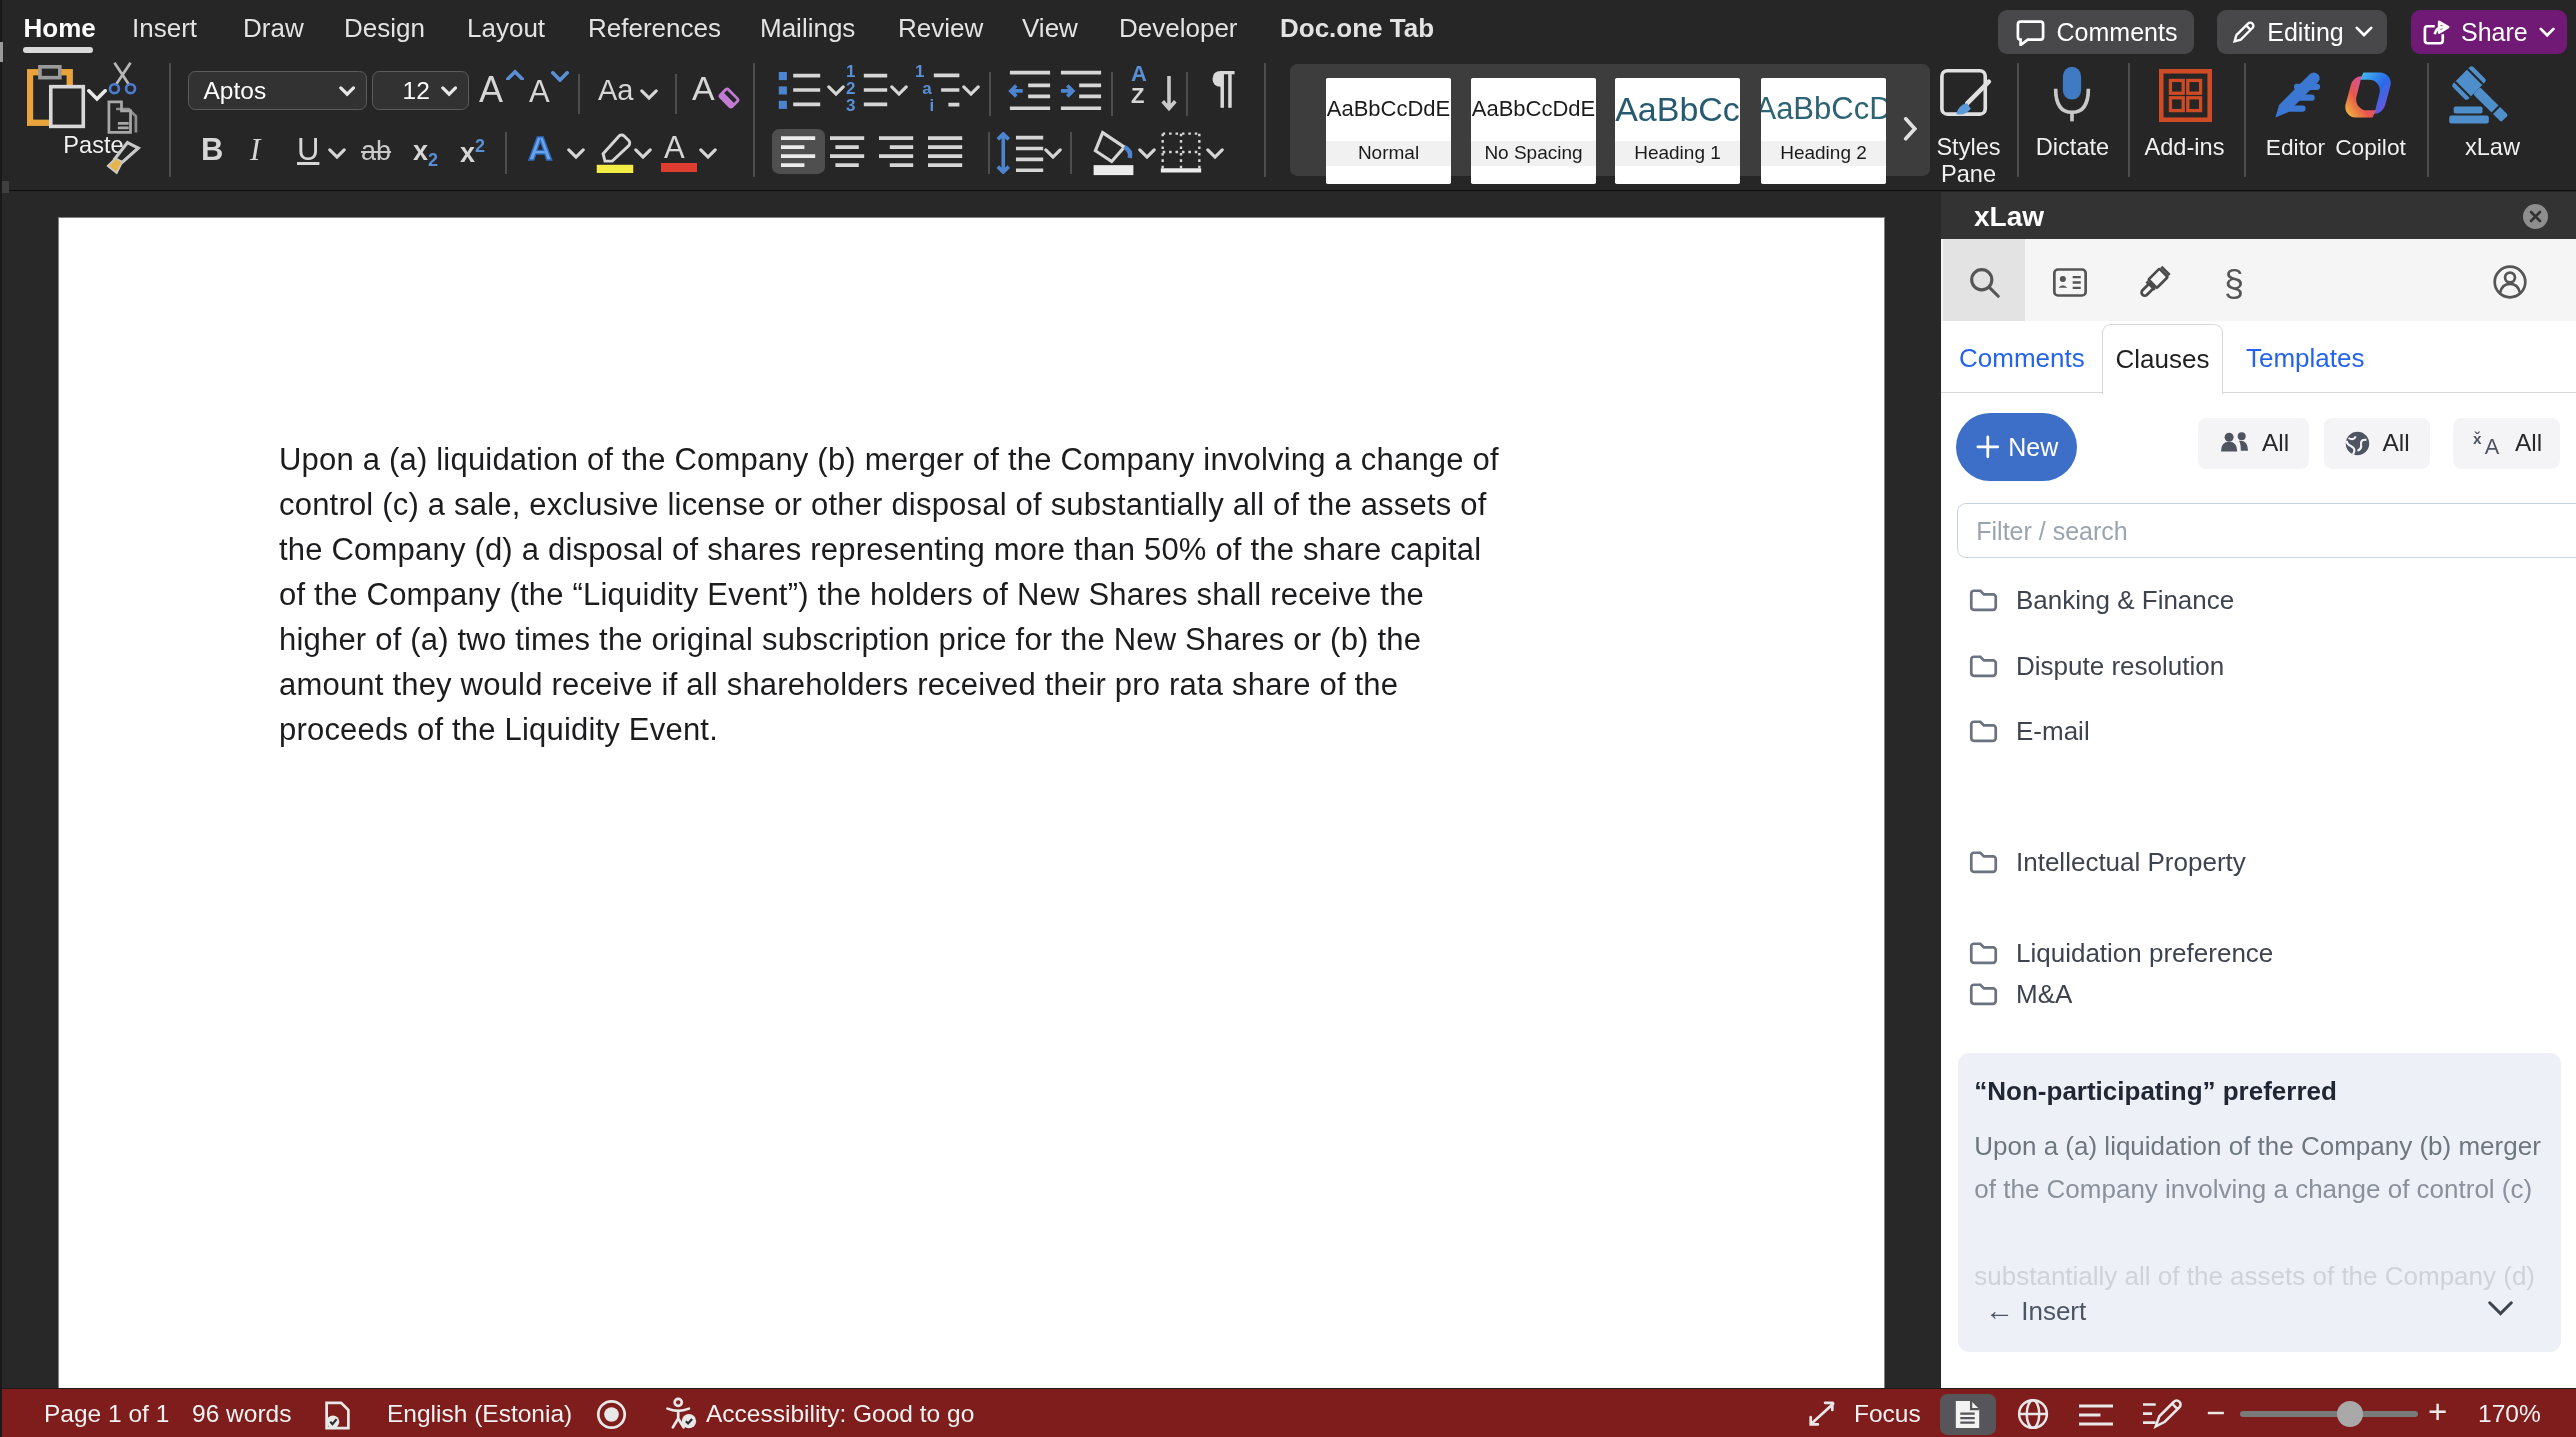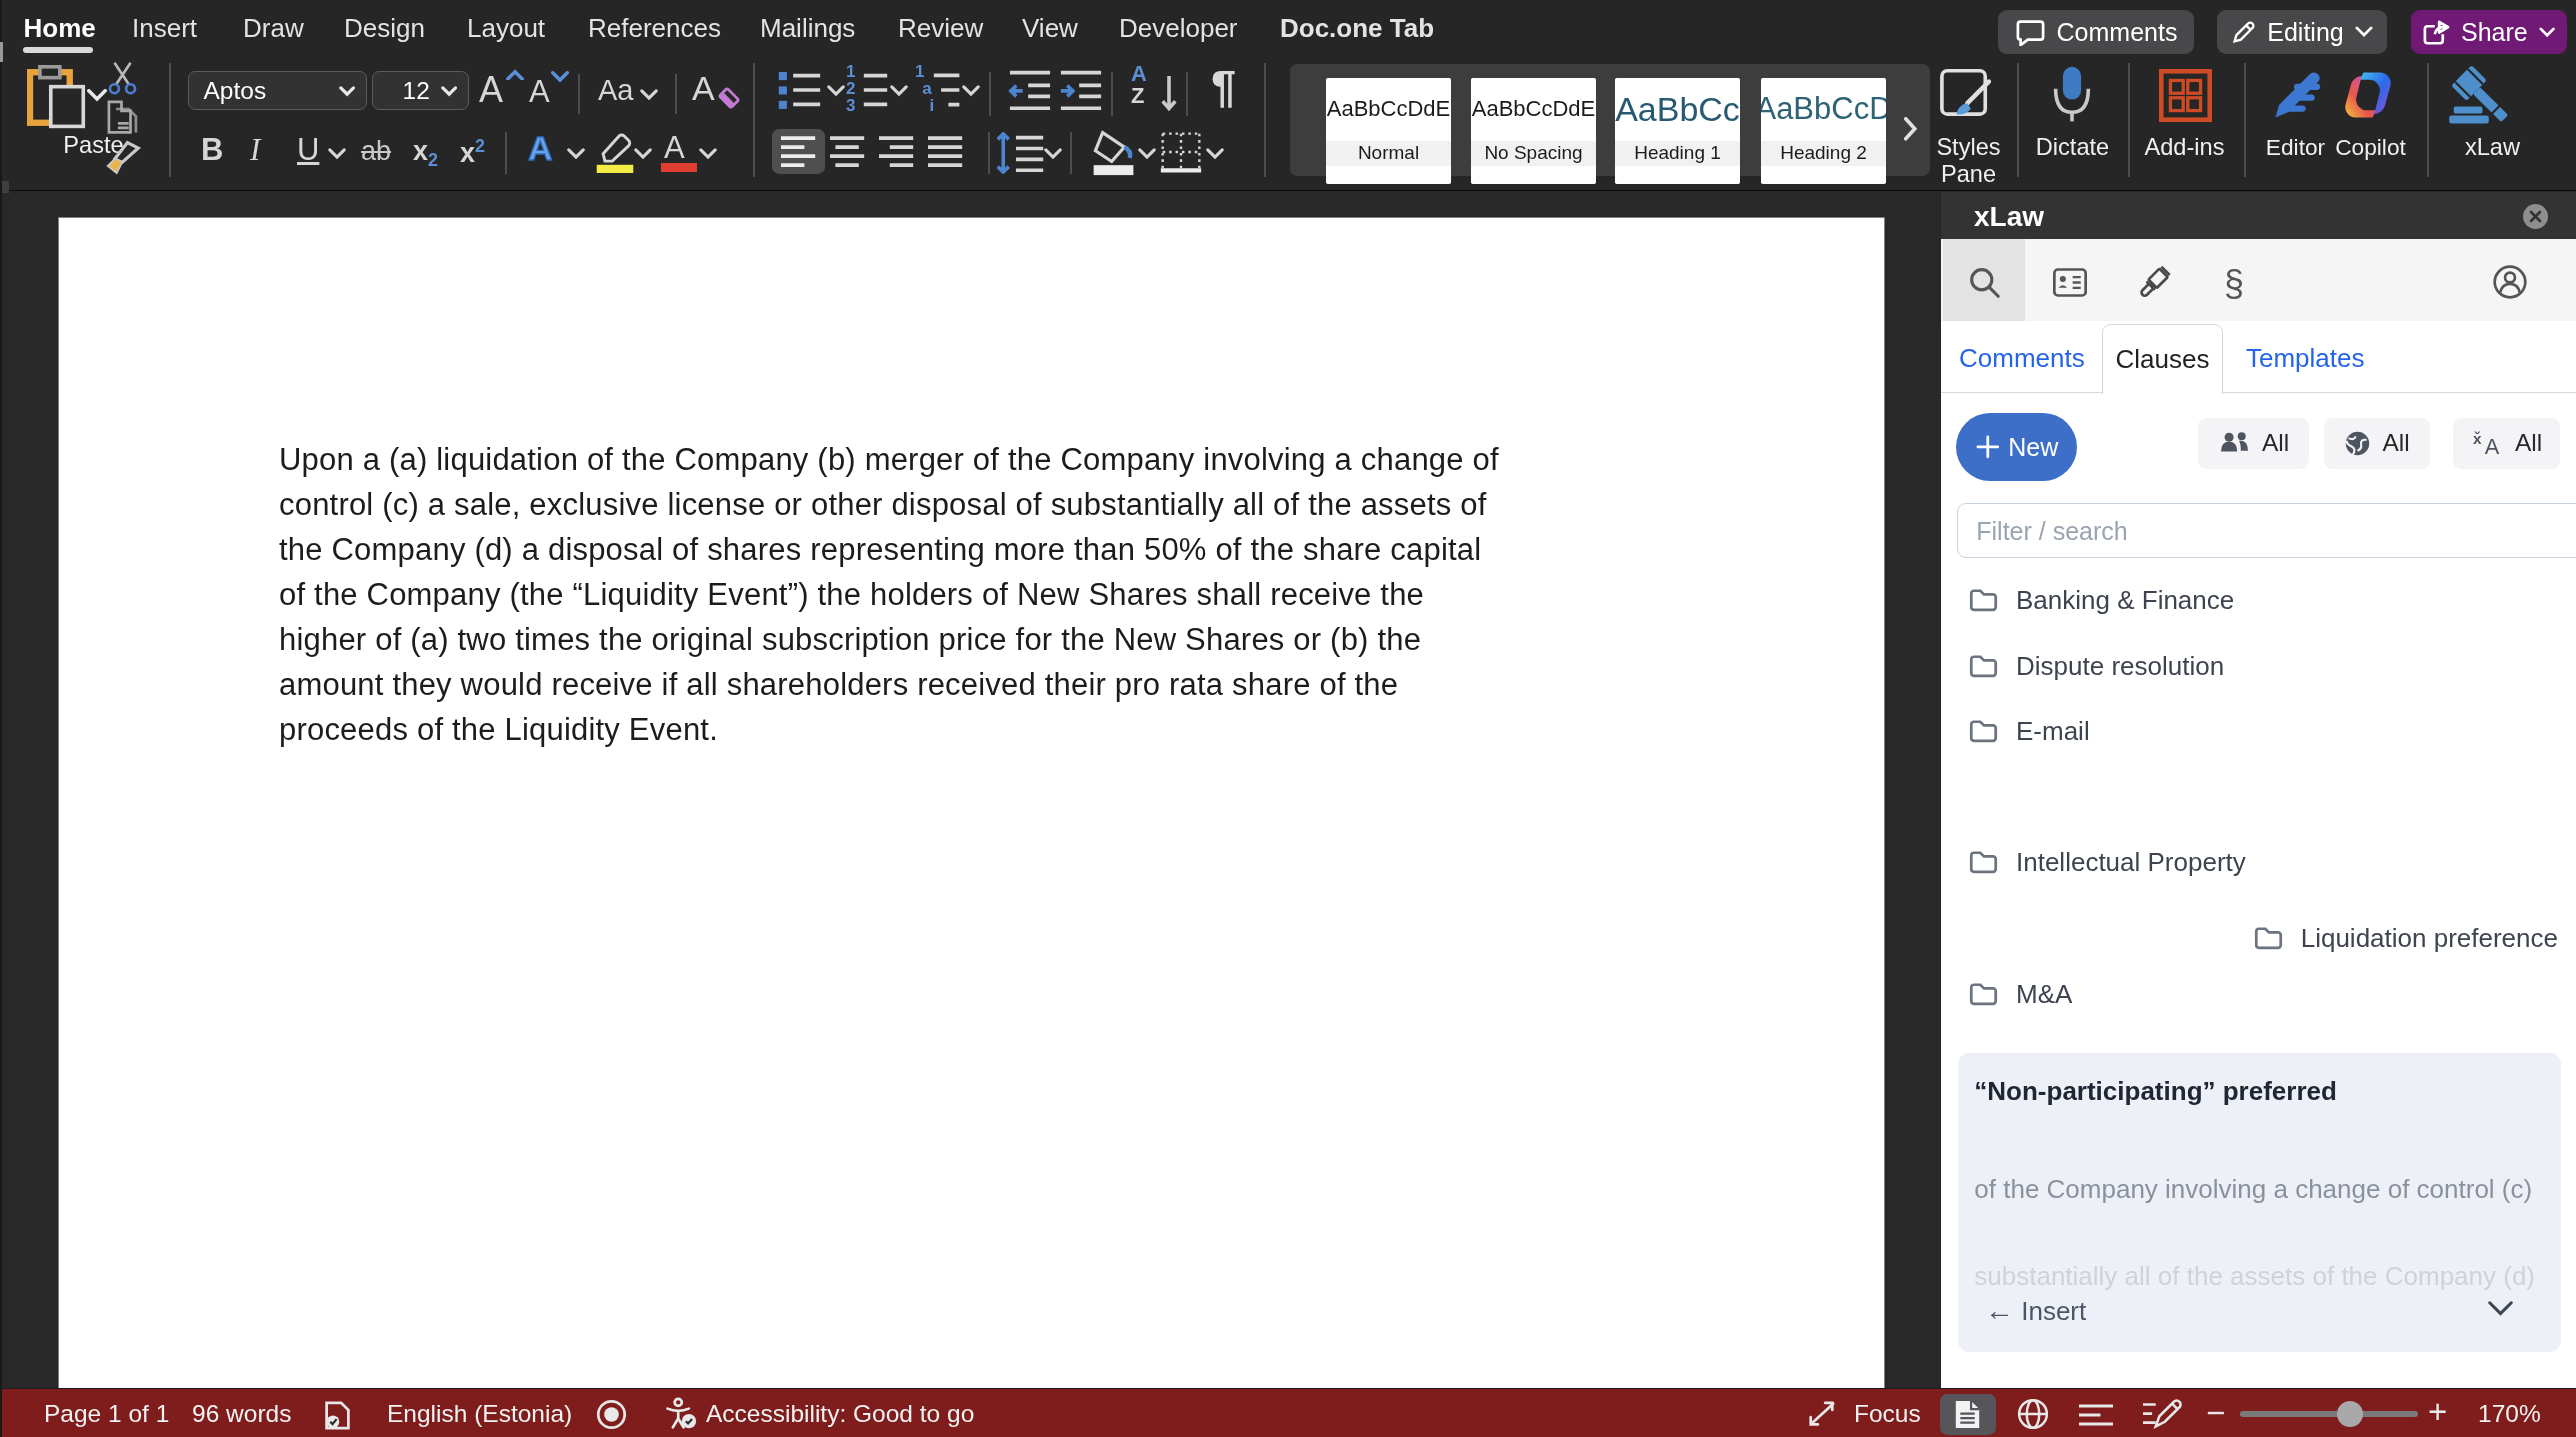--- a/index.html
+++ b/index.html
@@ -451,34 +451,35 @@
           <path d="M2.5 6 a3 3 0 0 1 3 -3 h7 l4 4 h10 a3 3 0 0 1 3 3 v11 a3 3 0 0 1 -3 3 h-21 a3 3 0 0 1 -3 -3 z" fill="none" stroke="#6b7280" stroke-width="3"></path>
         </svg>
         <span>E-mail</span>
       </div>
     <div class="folder" style="top:451px;">
         <svg width="29" height="24.5" viewBox="0 0 32 27">
           <path d="M2.5 6 a3 3 0 0 1 3 -3 h7 l4 4 h10 a3 3 0 0 1 3 3 v11 a3 3 0 0 1 -3 3 h-21 a3 3 0 0 1 -3 -3 z" fill="none" stroke="#6b7280" stroke-width="3"></path>
         </svg>
         <span>Intellectual Property</span>
       </div>
-    <div class="folder" style="top:527px;justify-content:flex-end;">
+    <div class="folder" style="top:542px;">
         <svg width="29" height="24.5" viewBox="0 0 32 27">
           <path d="M2.5 6 a3 3 0 0 1 3 -3 h7 l4 4 h10 a3 3 0 0 1 3 3 v11 a3 3 0 0 1 -3 3 h-21 a3 3 0 0 1 -3 -3 z" fill="none" stroke="#6b7280" stroke-width="3"></path>
         </svg>
         <span>Liquidation preference</span>
       </div>
     <div class="folder" style="top:583px;">
         <svg width="29" height="24.5" viewBox="0 0 32 27">
           <path d="M2.5 6 a3 3 0 0 1 3 -3 h7 l4 4 h10 a3 3 0 0 1 3 3 v11 a3 3 0 0 1 -3 3 h-21 a3 3 0 0 1 -3 -3 z" fill="none" stroke="#6b7280" stroke-width="3"></path>
         </svg>
         <span>M&amp;A</span>
       </div>
     <div id="card">
       <div id="cardtitle">“Non-participating” preferred</div>
+      <div class="cardline" style="top:78px; color:#6e7680;">Upon a (a) liquidation of the Company (b) merger</div>
       <div class="cardline" style="top:121px; color:#8a919c;">of the Company involving a change of control (c)</div>
       <div class="cardline" style="top:208px; color:#ced3da;">substantially all of the assets of the Company (d)</div>
       <div id="insertrow"><span style="font-size:29px;">←</span> Insert</div>
       <svg style="position:absolute; right:47px; top:247px;" width="27" height="16.3" viewBox="0 0 30 18">
           <path d="M3 3 L15 15 L27 3" stroke="#3d4450" stroke-width="3.4" fill="none" stroke-linecap="round"></path>
         </svg>
     </div>
   </div>
 </div>
 

